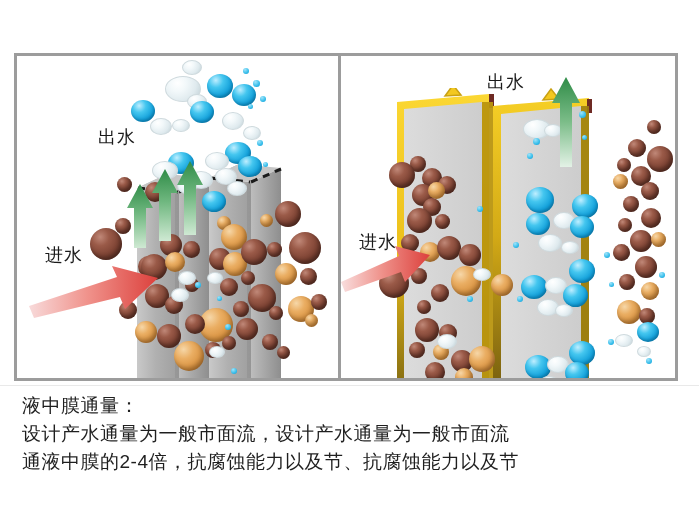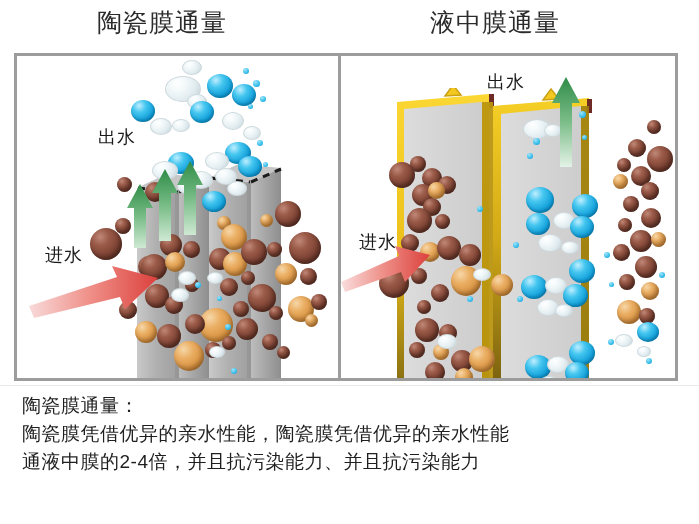--- a/index.html
+++ b/index.html
@@ -90,24 +90,20 @@
   .caption div{white-space:nowrap;}
   .cap-sep{
     position:absolute;left:0;top:385px;width:699px;height:1px;background:#e9e9e9;
   }
 </style>
 </head>
 <body>
 
 <div id="root">
 
-  <div class="titles">
-    <div class="title left">陶瓷膜通量</div>
-    <div class="title right">液中膜通量</div>
-  </div>
 
   <div class="frame">
 
     <div class="divider"></div>
 
     <div class="panel left">
 
       <svg class="plate-group" style="left:118px;top:90px;" width="160" height="240" viewBox="0 0 160 240">
         <defs>
           <linearGradient id="pfaceA" x1="0" y1="0" x2="1" y2="0">
@@ -417,17 +413,17 @@
       <div class="drp clear" style="left:274px;top:278px;width:18px;height:13px;"></div>
       <div class="drp clear" style="left:296px;top:290px;width:14px;height:11px;"></div>
       <div class="sph brown" style="left:306px;top:64px;width:14px;height:14px;"></div>
       <div class="drp tiny" style="left:318px;top:216px;width:6px;height:6px;"></div>
       <div class="drp tiny" style="left:305px;top:302px;width:6px;height:6px;"></div>
     </div>
   </div>
 
   <div class="cap-sep"></div>
   <div class="caption">
-    <div>陶瓷膜通量：</div>
-    <div>陶瓷膜凭借优异的亲水性能，陶瓷膜凭借优异的亲水性能</div>
-    <div>通液中膜的2-4倍，并且抗污染能力、并且抗污染能力</div>
+    <div>液中膜通量：</div>
+    <div>设计产水通量为一般市面流，设计产水通量为一般市面流</div>
+    <div>通液中膜的2-4倍，抗腐蚀能力以及节、抗腐蚀能力以及节</div>
   </div>
 </div>
 
 </body></html>

